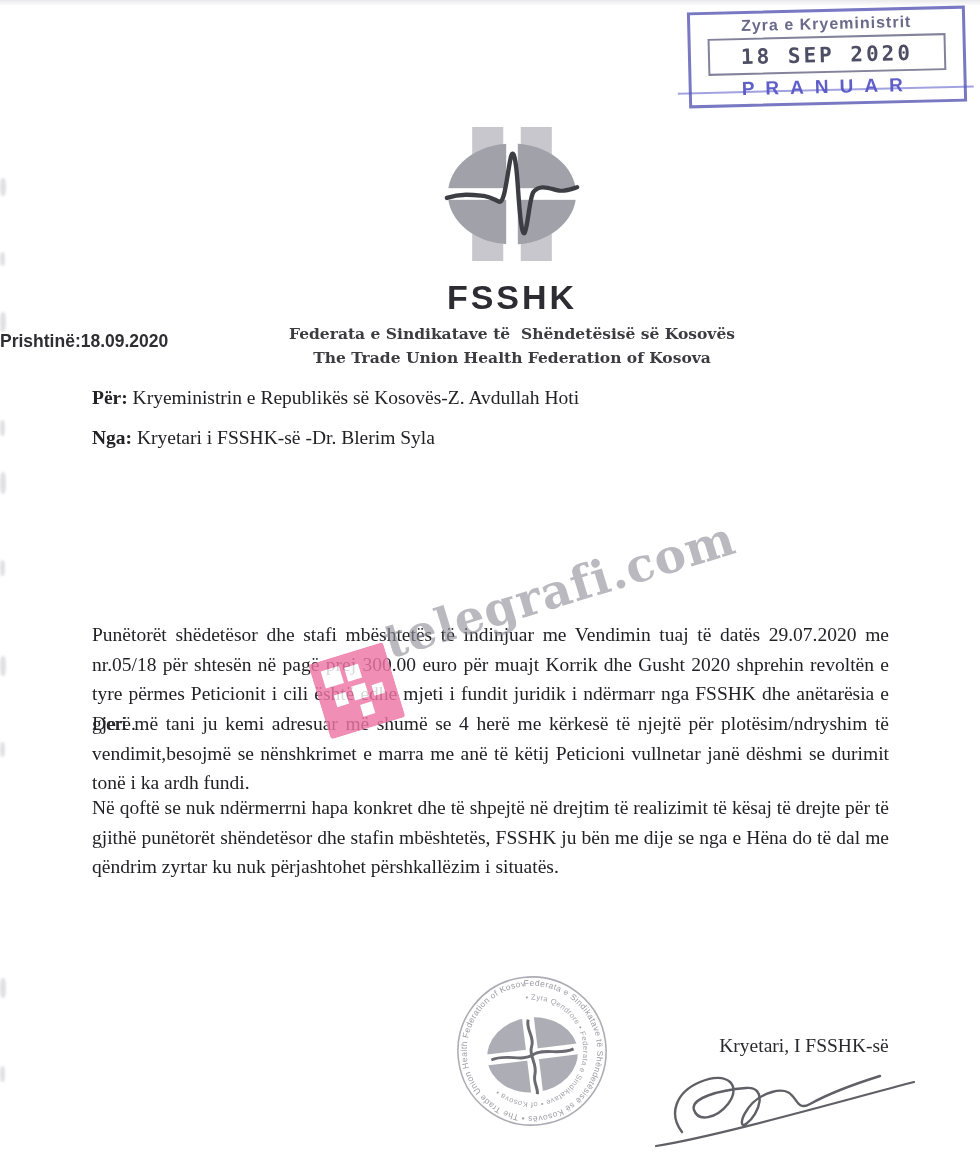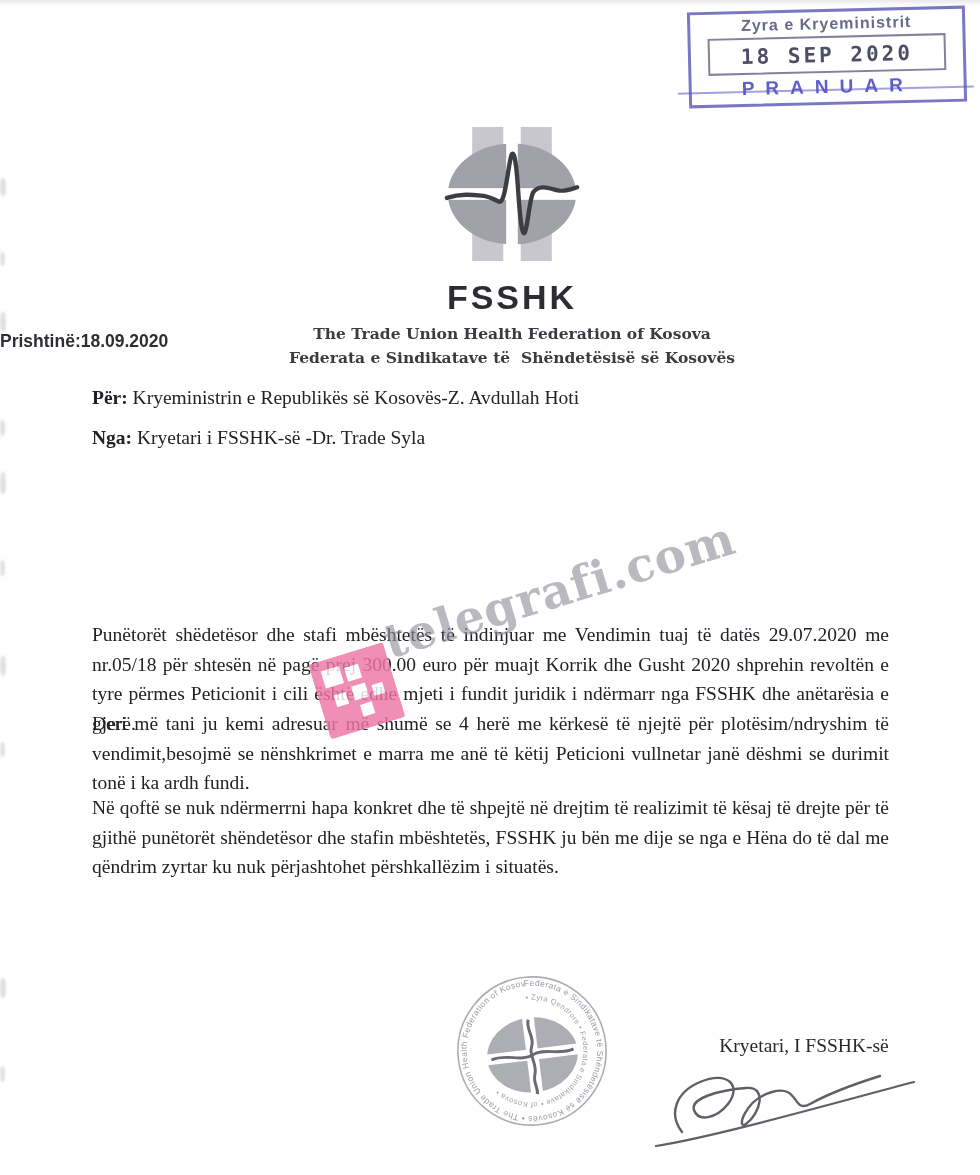--- a/index.html
+++ b/index.html
@@ -87,34 +87,34 @@
       <ellipse cx="85" cy="70" rx="66" ry="52" fill="#a0a1a9"></ellipse>
       <rect x="79" y="0" width="12" height="140" fill="#ffffff"></rect>
       <rect x="0" y="64" width="170" height="12" fill="#ffffff"></rect>
       <path d="M 18,74 C 34,69 46,71 56,72 C 63,73 67,76 72,78
                C 77,79 79,58 83,36 C 86,19 89,32 91,62
                C 93,92 95,113 98,110 C 101,106 103,74 107,68
                C 113,60 123,64 131,66 C 139,68 146,65 152,63" fill="none" stroke="#3d3e44" stroke-width="4.5" stroke-linecap="round"></path>
     </svg>
     <div class="fsshk">FSSHK</div>
     <div class="org-lines">
+      <div class="org-line">Federata e Sindikatave të  Shëndetësisë së Kosovës</div>
       <div class="org-line">The Trade Union Health Federation of Kosova</div>
-      <div class="org-line">Federata e Sindikatave të  Shëndetësisë së Kosovës</div>
     </div>
   </div>
 
   <div class="place-date">Prishtinë:18.09.2020</div>
 
   <div class="abs bodytext" style="top:383px;">
     <span class="lbl">Për:</span>
     <span>Kryeministrin e Republikës së Kosovës-Z. Avdullah Hoti</span>
   </div>
   <div class="abs bodytext" style="top:423px;">
     <span class="lbl">Nga:</span>
-    <span>Kryetari i FSSHK-së -Dr. Trade Syla</span>
+    <span>Kryetari i FSSHK-së -Dr. Blerim Syla</span>
   </div>
   <div class="abs bodytext just" style="top:620px;">Punëtorët shëdetësor dhe stafi mbështetës të indinjuar me Vendimin tuaj të datës 29.07.2020 me nr.05/18 për shtesën në pagë prej 300.00 euro për muajt Korrik dhe Gusht 2020 shprehin revoltën e tyre përmes Peticionit i cili është edhe mjeti i fundit juridik i ndërmarr nga FSSHK dhe anëtarësia e gjerë.</div>
   <div class="abs bodytext just" style="top:709px;">Deri më tani ju kemi adresuar më shumë se 4 herë me kërkesë të njejtë për plotësim/ndryshim të vendimit,besojmë se nënshkrimet e marra me anë të këtij Peticioni vullnetar janë dëshmi se durimit tonë i ka ardh fundi.</div>
   <div class="abs bodytext just" style="top:793px;">Në qoftë se nuk ndërmerrni hapa konkret dhe të shpejtë në drejtim të realizimit të kësaj të drejte për të gjithë punëtorët shëndetësor dhe stafin mbështetës, FSSHK ju bën me dije se nga e Hëna do të dal me qëndrim zyrtar ku nuk përjashtohet përshkallëzim i situatës.</div>
 
   <div class="watermark">
     <svg class="wm-logo" viewBox="0 0 70 70">
       <rect x="0" y="0" width="70" height="70" rx="3" fill="#ee76a6"></rect>
       <rect x="9" y="9" width="17" height="16" fill="#ffffff"></rect>
       <rect x="30" y="12" width="13" height="13" fill="#ffffff"></rect>

